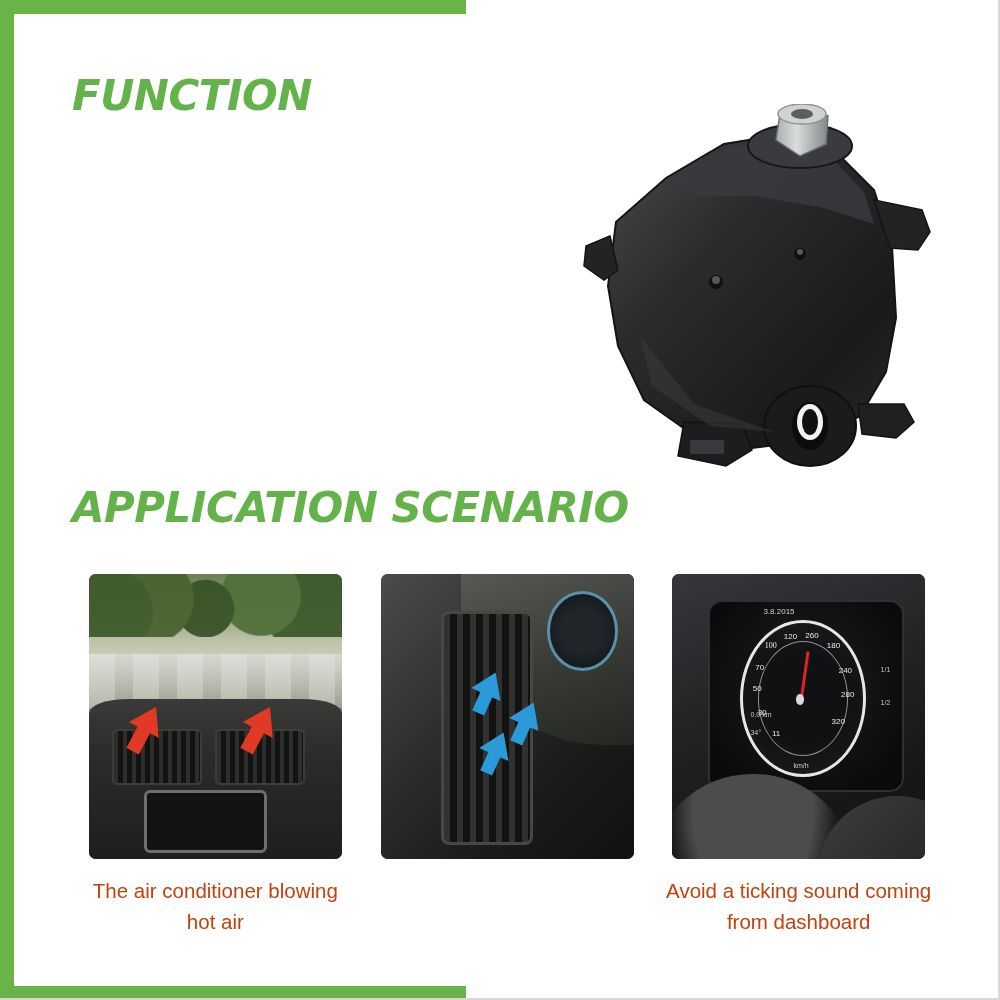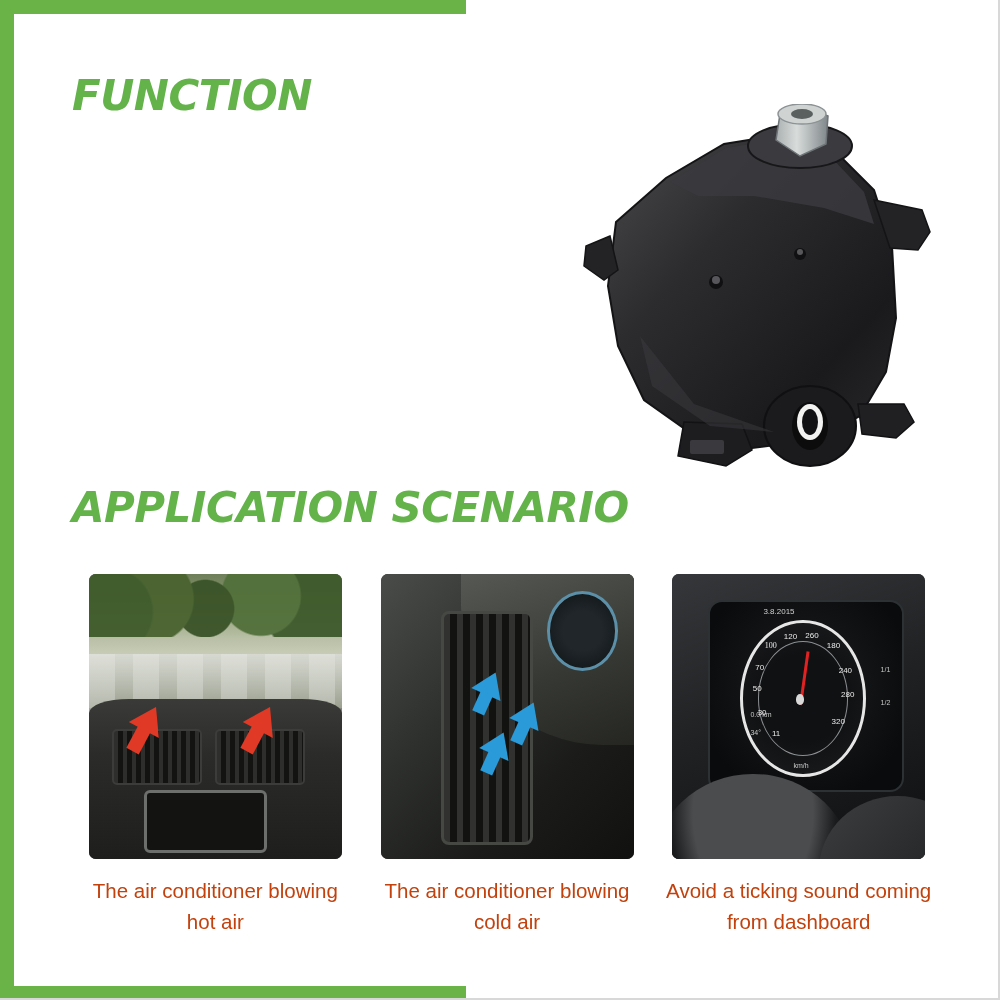--- a/index.html
+++ b/index.html
@@ -401,21 +401,20 @@
           </div>
           <div style="position:absolute;left:138px;top:122px;transform:rotate(24deg);">
             <div class="arrow-blue" style="left:0;top:0;"></div>
             <div class="arrow-blue-tail" style="left:10px;top:22px;"></div>
           </div>
           <div style="position:absolute;left:108px;top:152px;transform:rotate(24deg);">
             <div class="arrow-blue" style="left:0;top:0;"></div>
             <div class="arrow-blue-tail" style="left:10px;top:22px;"></div>
           </div>
         </div>
-        <div class="scenario-cap">The air conditioner blowing cold air</div>
       </div>
 
       <div class="scenario">
         <div class="scenario-img">
           <div class="s3-bg"></div>
           <div class="s3-cluster">
             <div class="s3-date">3.8.2015</div>
             <div class="s3-dial">
               <div class="s3-dial-inner"></div>
               <div class="s3-needle"></div>

